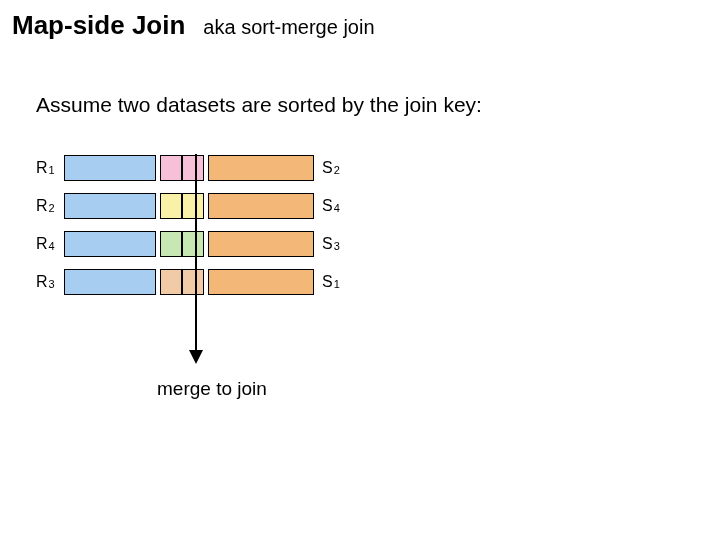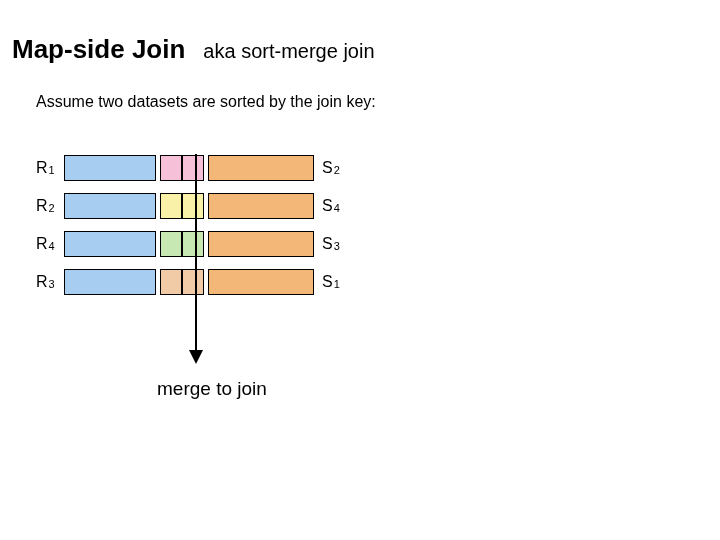--- a/index.html
+++ b/index.html
@@ -17,31 +17,30 @@
     position: absolute;
     top: 10px;
     left: 12px;
     display: flex;
     align-items: baseline;
     gap: 18px;
   }
   .title-main {
     font-weight: 700;
     font-size: 26px;
-    margin-top: 24px;
   }
   .title-sub {
     font-size: 20px;
   }
   .body-text {
     position: absolute;
     top: 92px;
     left: 36px;
     width: 460px;
-    font-size: 16px;
+    font-size: 21px;
     line-height: 1.2;
   }
   .diagram {
     position: absolute;
     top: 154px;
     left: 36px;
   }
   .row {
     height: 28px;
     margin-bottom: 10px;

